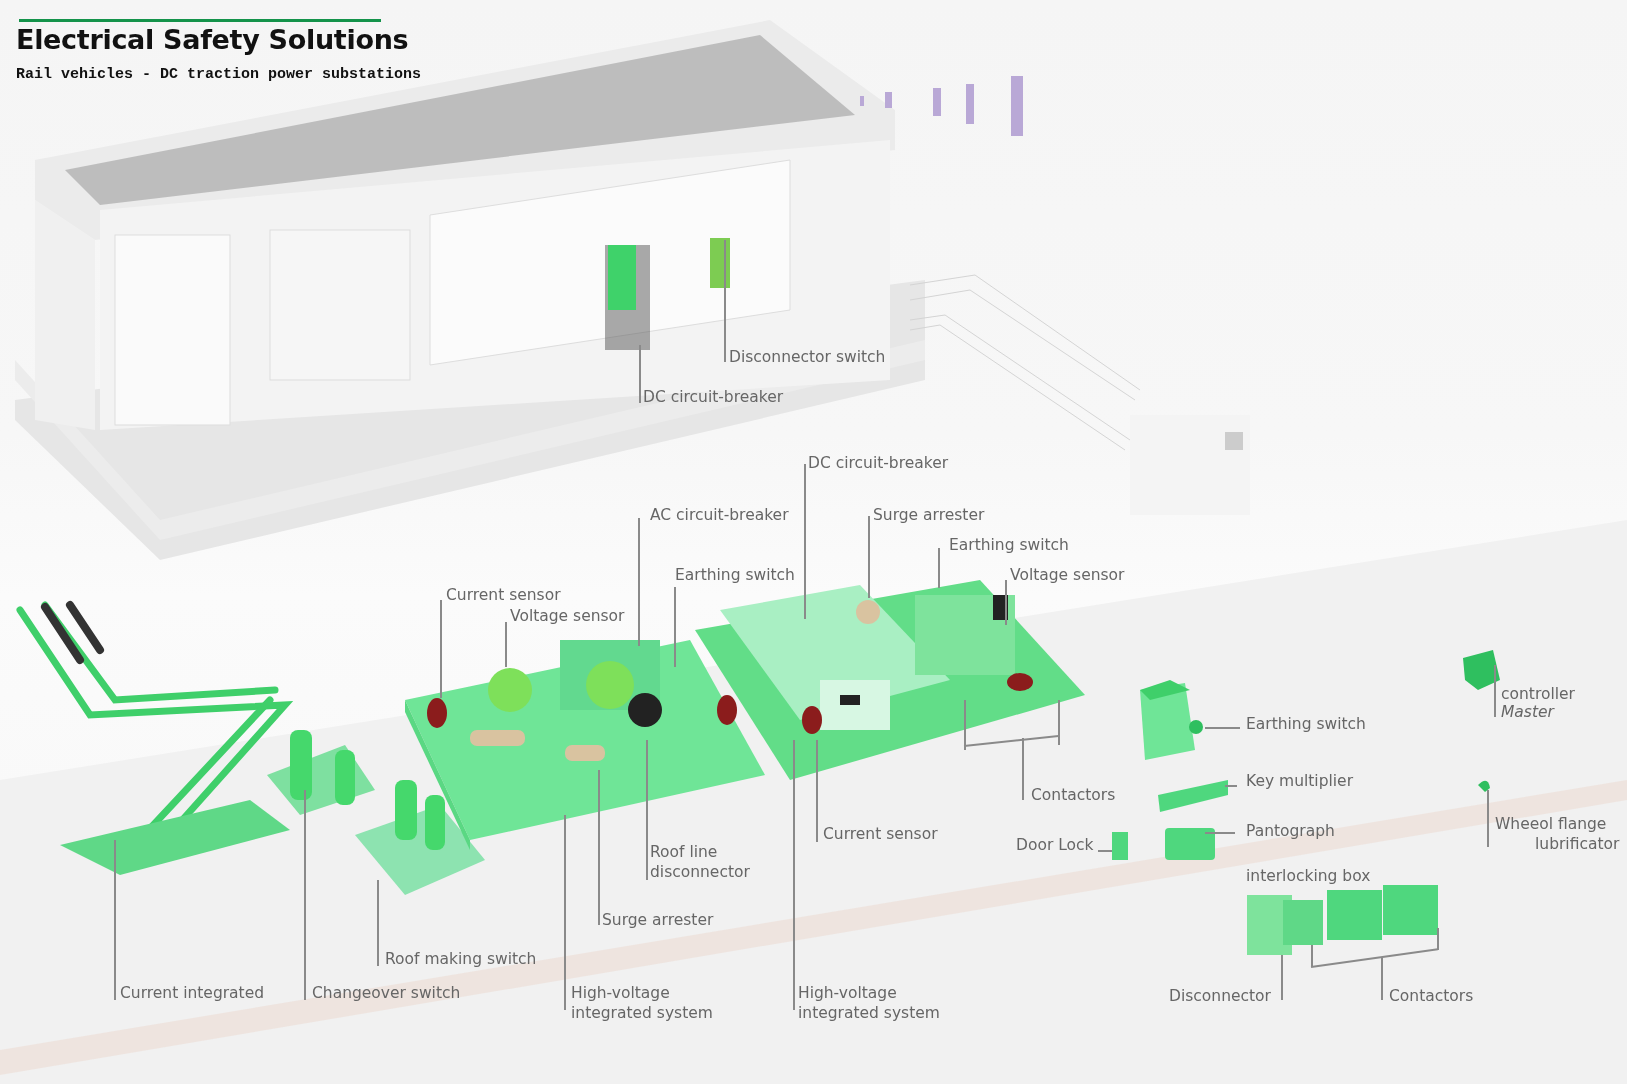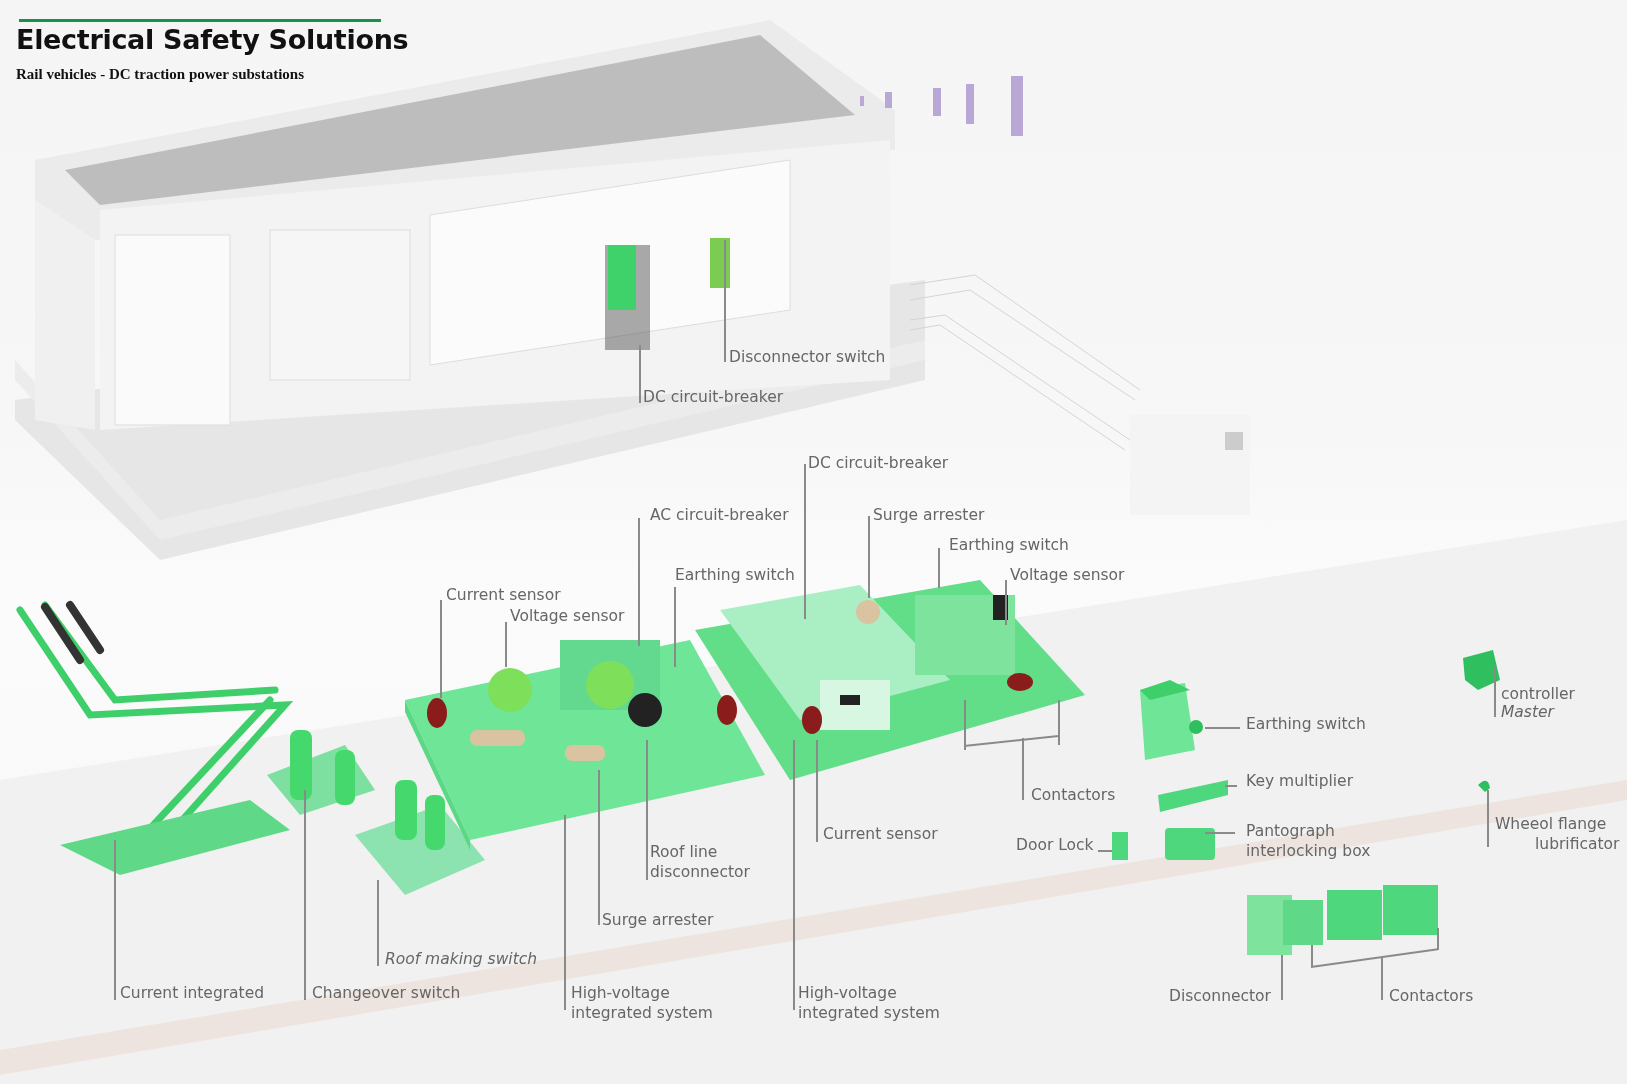--- a/index.html
+++ b/index.html
@@ -4,21 +4,21 @@
 <style>
   html, body { margin:0; padding:0; }
   body {
     width:1627px; height:1084px; position:relative; overflow:hidden;
     font-family:"Liberation Sans", sans-serif;
     background: linear-gradient(180deg,#f5f5f5 0%,#f7f7f7 40%,#fbfbfb 55%,#f6f6f6 100%);
   }
   .bg-svg { position:absolute; left:0; top:0; }
   .title-bar { position:absolute; left:19px; top:19px; width:362px; height:3px; background:#14934a; }
   .title { position:absolute; left:16px; top:24px; font-family:"DejaVu Sans", sans-serif; font-weight:bold; font-size:27px; color:#111; letter-spacing:-0.3px; white-space:nowrap; }
-  .subtitle { position:absolute; left:16px; top:66px; font-family:Liberation Serif, serif; font-weight:bold; font-size:15px; color:#111; white-space:nowrap; }
+  .subtitle { position:absolute; left:16px; top:66px; font-family:Liberation Mono, monospace; font-weight:bold; font-size:15px; color:#111; white-space:nowrap; }
   .lbl { position:absolute; font-family:"DejaVu Sans", sans-serif; font-size:15.5px; color:#666; line-height:20px; white-space:nowrap; }
   .leader { position:absolute; background:#8a8a8a; width:1.5px; }
   .hleader { position:absolute; background:#8a8a8a; height:1.5px; }
 </style>
 </head>
 <body>
 
 <svg class="bg-svg" width="1627" height="1084">
   <defs>
     <linearGradient id="fadeTop" x1="0" y1="0" x2="0" y2="1">
@@ -172,29 +172,29 @@
 <div class="leader" style="left:1058px;top:700px;height:45px;"></div>
 <div class="hleader" style="left:964px;top:745px;width:95px;transform:rotate(-6deg);transform-origin:left;"></div>
 <div class="leader" style="left:1022px;top:738px;height:62px;"></div>
 <div class="lbl" style="left:1031px;top:785px;">Contactors</div>
 
 <div class="leader" style="left:114px;top:840px;height:160px;"></div>
 <div class="lbl" style="left:120px;top:983px;">Current integrated</div>
 <div class="leader" style="left:304px;top:790px;height:210px;"></div>
 <div class="lbl" style="left:312px;top:983px;">Changeover switch</div>
 <div class="leader" style="left:377px;top:880px;height:86px;"></div>
-<div class="lbl" style="left:385px;top:949px;font-style:italic;">Roof making switch</div>
+<div class="lbl" style="left:385px;top:949px;">Roof making switch</div>
 
 <div class="hleader" style="left:1205px;top:727px;width:35px;"></div>
 <div class="lbl" style="left:1246px;top:714px;">Earthing switch</div>
 <div class="hleader" style="left:1225px;top:785px;width:12px;"></div>
 <div class="lbl" style="left:1246px;top:771px;">Key multiplier</div>
 <div class="hleader" style="left:1205px;top:832px;width:30px;"></div>
 <div class="lbl" style="left:1246px;top:821px;">Pantograph</div>
-<div class="lbl" style="left:1246px;top:841px;">interlocking box</div>
+<div class="lbl" style="left:1246px;top:866px;">interlocking box</div>
 <div class="hleader" style="left:1098px;top:850px;width:14px;"></div>
 <div class="lbl" style="left:1016px;top:835px;">Door Lock</div>
 <div class="leader" style="left:1494px;top:665px;height:52px;"></div>
 <div class="lbl" style="left:1501px;top:702px;font-style:italic;">Master</div>
 <div class="lbl" style="left:1501px;top:684px;">controller</div>
 <div class="leader" style="left:1487px;top:790px;height:57px;"></div>
 <div class="lbl" style="left:1495px;top:814px;text-align:center;">Wheeol flange</div>
 <div class="lbl" style="left:1535px;top:834px;">lubrificator</div>
 <div class="leader" style="left:1281px;top:955px;height:45px;"></div>
 <div class="lbl" style="left:1169px;top:986px;">Disconnector</div>

